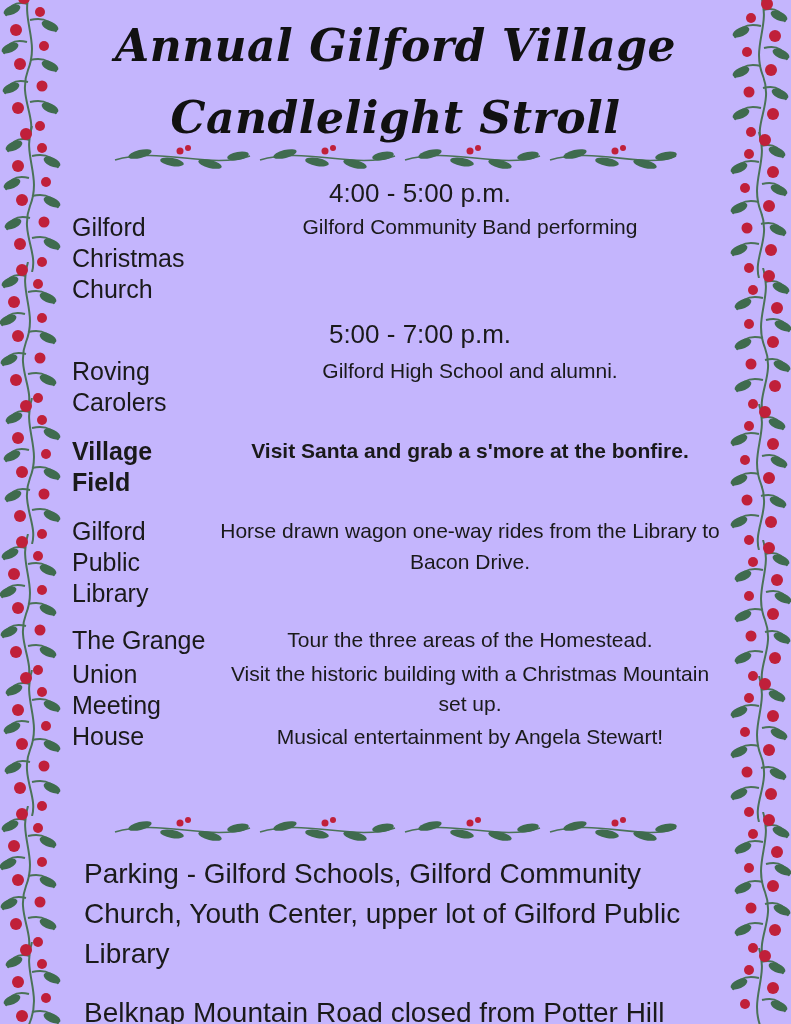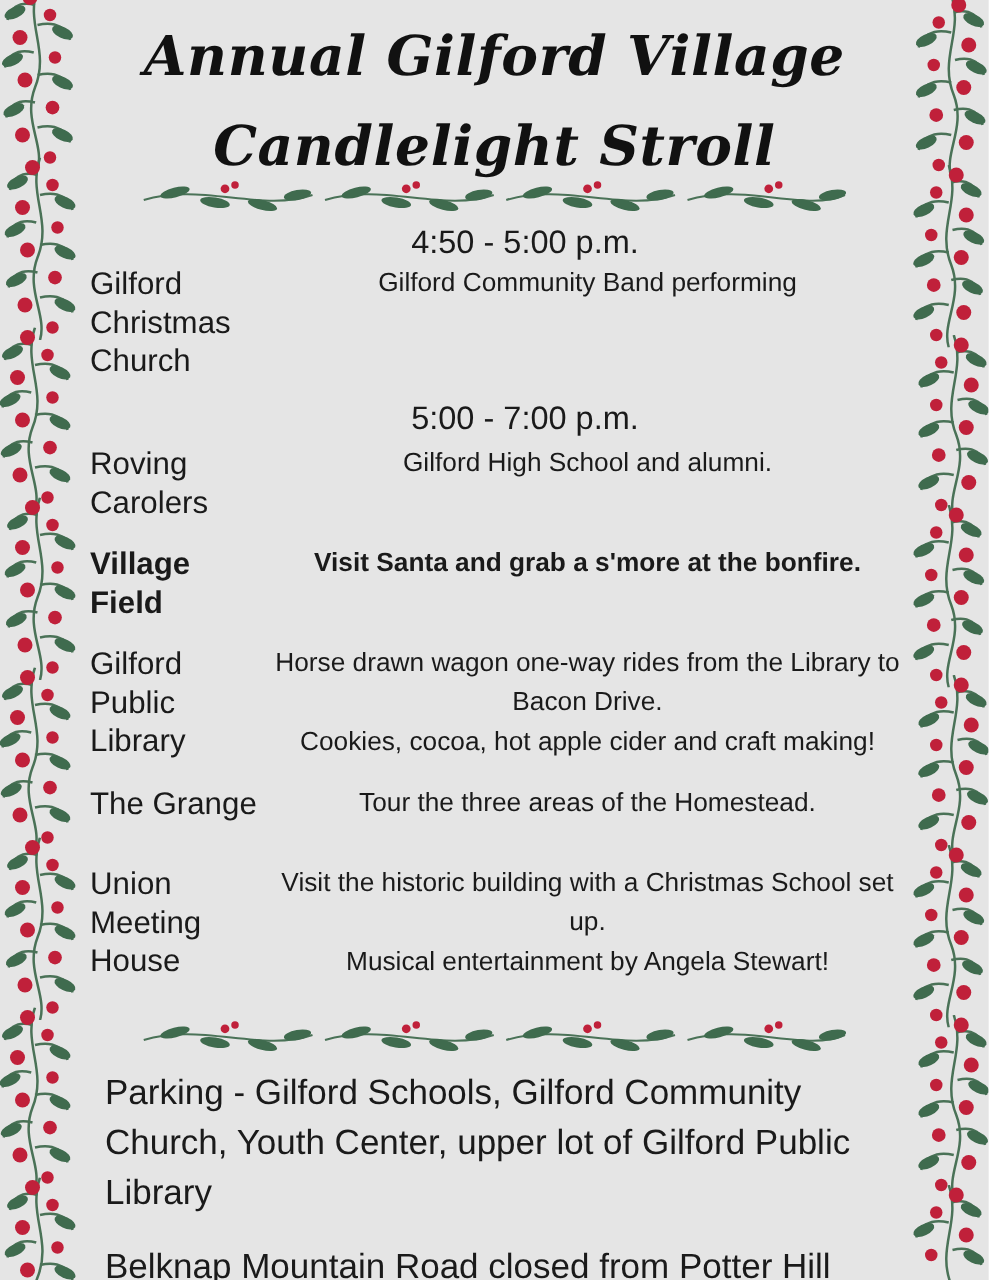--- a/index.html
+++ b/index.html
@@ -12,21 +12,21 @@
     background: #ffffff;
     font-family: "Liberation Sans", sans-serif;
     overflow: hidden;
     position: relative;
   }
 
   .poster {
     position: relative;
     width: 791px;
     height: 1024px;
-    background: #e5e5e5;
+    background: #c4b5fd;
     box-sizing: border-box;
     overflow: hidden;
     padding-left: 23px;
   }
 
   
   .border-strip {
     position: absolute;
     top: 0;
     width: 78px;
@@ -117,21 +117,21 @@
   }
   .detail p {
     margin: 0 0 2px 0;
   }
 
   .row-church  { margin-top: 2px; }
   .row-carol   { margin-top: 6px; }
   .row-field   { margin-top: 18px; font-weight: bold; }
   .row-library { margin-top: 18px; }
   .row-grange  { margin-top: 16px; }
-  .row-union   { margin-top: 32px; }
+  .row-union   { margin-top: 1px; }
 
   .gap-5 { height: 14px; }
 
   
   .footer {
     position: absolute;
     top: 854px;
     left: 84px;
     width: 630px;
     font-family: "Liberation Sans", sans-serif;
@@ -637,21 +637,21 @@
         <circle cx="223" cy="8" r="3"></circle>
       <circle cx="360" cy="11" r="3.5"></circle>
         <circle cx="368" cy="8" r="3"></circle>
       <circle cx="505" cy="11" r="3.5"></circle>
         <circle cx="513" cy="8" r="3"></circle>
     </g>
   </svg>
 
   <div class="schedule">
 
-    <div class="time-head">4:50 - 5:00 p.m.</div>
+    <div class="time-head">4:00 - 5:00 p.m.</div>
 
     <div class="row row-church">
       <div class="venue">Gilford Christmas Church</div>
       <div class="detail">
         <p>Gilford Community Band performing</p>
       </div>
     </div>
 
     <div class="gap-5"></div>
 
@@ -668,35 +668,34 @@
       <div class="venue">Village Field</div>
       <div class="detail">
         <p>Visit Santa and grab a s'more at the bonfire.</p>
       </div>
     </div>
 
     <div class="row row-library">
       <div class="venue">Gilford Public Library</div>
       <div class="detail">
         <p>Horse drawn wagon one-way rides from the Library to Bacon Drive.</p>
-        <p>Cookies, cocoa, hot apple cider and craft making!</p>
       </div>
     </div>
 
     <div class="row row-grange">
       <div class="venue">The Grange</div>
       <div class="detail">
         <p>Tour the three areas of the Homestead.</p>
       </div>
     </div>
 
     <div class="row row-union">
       <div class="venue">Union Meeting House</div>
       <div class="detail">
-        <p>Visit the historic building with a Christmas School set up.</p>
+        <p>Visit the historic building with a Christmas Mountain set up.</p>
         <p>Musical entertainment by Angela Stewart!</p>
       </div>
     </div>
 
   </div>
 
   <svg class="divider bottom" viewBox="0 0 571 30">
     <g stroke="#4a7257" stroke-width="1.6" fill="none">
       <path d="M5 20 C 50 6, 100 30, 140 16"></path>
       <path d="M150 20 C 195 6, 245 30, 285 16"></path>

